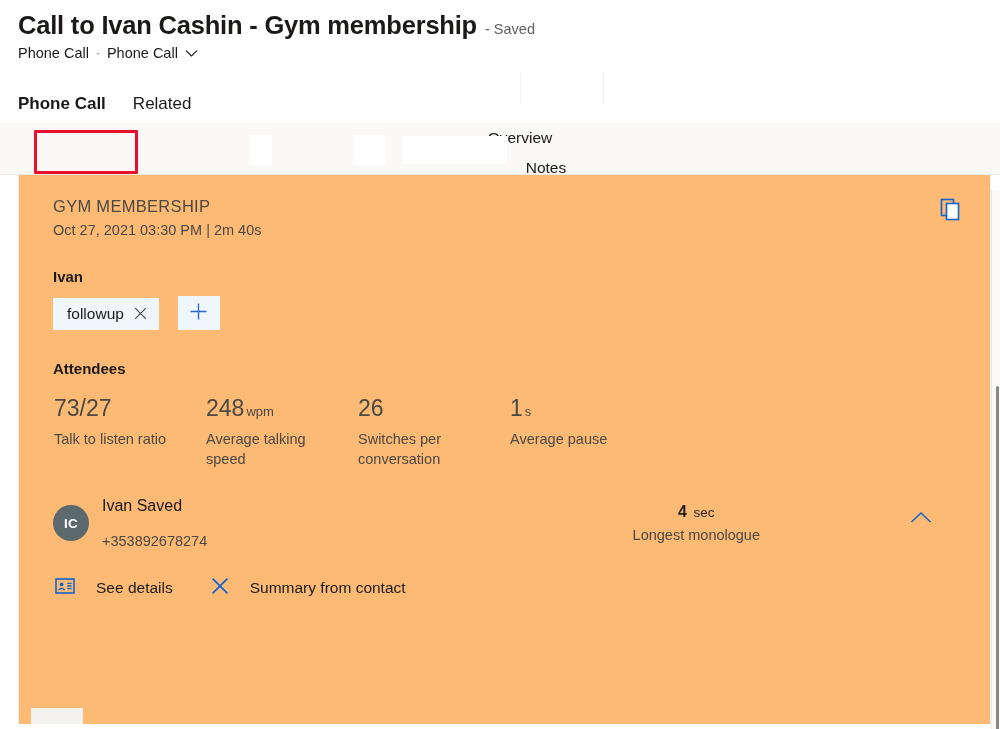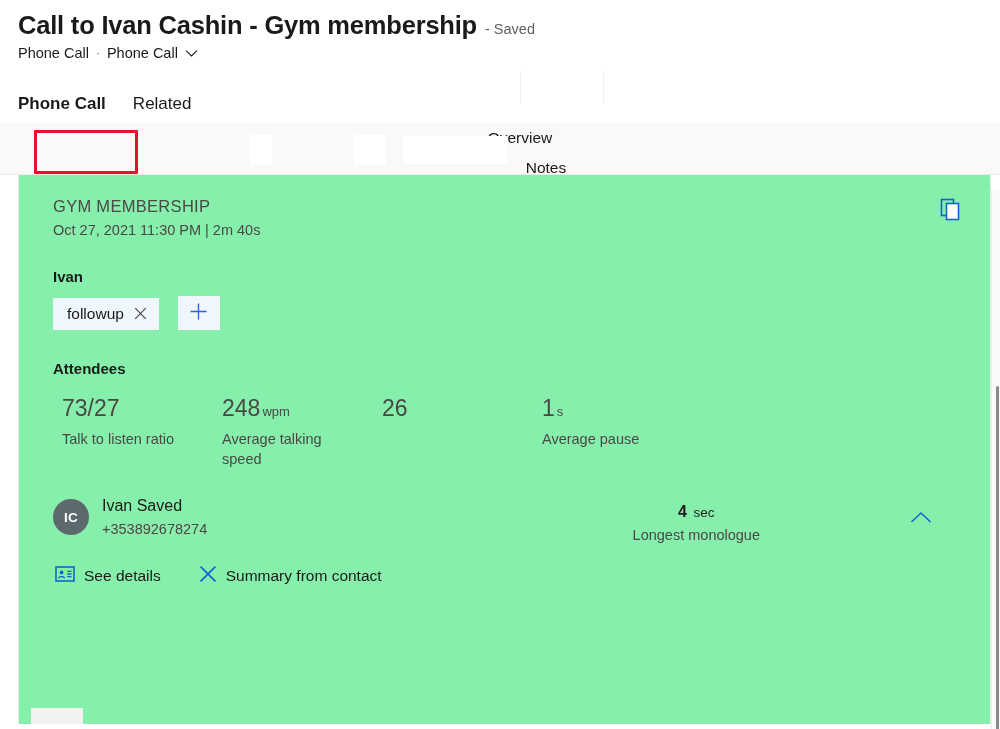--- a/index.html
+++ b/index.html
@@ -116,21 +116,21 @@
     position: relative;
     height: 537px;
     background: #ffffff;
   }
   .card {
     position: absolute;
     left: 18px;
     top: 0;
     right: 9px;
     bottom: -12px;
-    background: #86efac;
+    background: #fdba74;
     border-left: 1px solid #edebe9;
     border-right: 1px solid #edebe9;
     overflow: hidden;
   }
   .card-inner { padding: 22px 30px 0 34px; position: relative; }
 
   .call-name {
     font-size: 16.5px;
     color: #4a4845;
     letter-spacing: 0.3px;
@@ -187,34 +187,34 @@
     width: 36px; height: 36px;
     border-radius: 50%;
     display: flex; align-items: center; justify-content: center;
     color: #ffffff;
     font-size: 13.5px;
     font-weight: bold;
     letter-spacing: 0.2px;
     flex: none;
   }
   .attendee-name { font-size: 16px; color: #1b1a19; }
-  .attendee-sub { font-size: 14.5px; color: #4a4845; margin-top: 6px; }
+  .attendee-sub { font-size: 14.5px; color: #4a4845; margin-top: 18px; }
   .collapse-chev {
     position: absolute;
     right: 28px;
     cursor: pointer;
     line-height: 0;
   }
 
   .metrics {
     display: flex;
     margin-top: 20px;
     padding-left: 1px;
   }
-  .metric { width: 152px; flex: none; margin-left: 8px; }
+  .metric { width: 152px; flex: none; }
   .metric-value {
     font-size: 23px;
     color: #4a4845;
     line-height: 1;
   }
   .metric-unit {
     font-size: 13px;
     color: #4a4845;
     margin-left: 2px;
   }
@@ -243,21 +243,21 @@
   .actions-row {
     display: flex;
     align-items: center;
     gap: 38px;
     margin-top: 28px;
     padding-left: 2px;
   }
   .action {
     display: flex;
     align-items: center;
-    gap: 9px;
+    gap: 21px;
     font-size: 15.5px;
     color: #1b1a19;
     cursor: pointer;
   }
 
   
   .bottom-ghost {
     position: absolute;
     left: 12px;
     bottom: 0;
@@ -324,21 +324,21 @@
   <div class="redact" style="left:403px; top:13px; width:104px; height:28px;"></div>
 
   <div class="highlight-box" style="left:34px; top:7px; width:104px; height:44px;"></div>
 </div>
 
 <div class="content-wrap">
   <div class="card">
     <div class="card-inner">
 
       <div class="call-name">GYM MEMBERSHIP</div>
-      <div class="call-meta">Oct 27, 2021 11:30 PM  |  2m 40s</div>
+      <div class="call-meta">Oct 27, 2021 03:30 PM  |  2m 40s</div>
 
       <div class="copy-btn">
         <svg width="22" height="24" viewBox="0 0 22 24">
           <rect x="1.5" y="2.5" width="12" height="16" fill="none" stroke="#1264cd" stroke-width="1.6"></rect>
           <rect x="6.5" y="6.5" width="12" height="16" fill="#ffffff" stroke="#1264cd" stroke-width="1.6"></rect>
         </svg>
       </div>
 
       <div class="section-label">Ivan</div>
       <div class="tags-row">
@@ -369,20 +369,21 @@
             <div class="metric-label">Talk to listen ratio</div>
           </div>
           <div class="metric">
             <div>
               <span class="metric-value">248</span><span class="metric-unit">wpm</span>
             </div>
             <div class="metric-label">Average talking speed</div>
           </div>
           <div class="metric">
             <div class="metric-value">26</div>
+            <div class="metric-label">Switches per conversation</div>
           </div>
           <div class="metric">
             <div>
               <span class="metric-value">1</span><span class="metric-unit">s</span>
             </div>
             <div class="metric-label">Average pause</div>
           </div>
         </div>
       </div>
 

